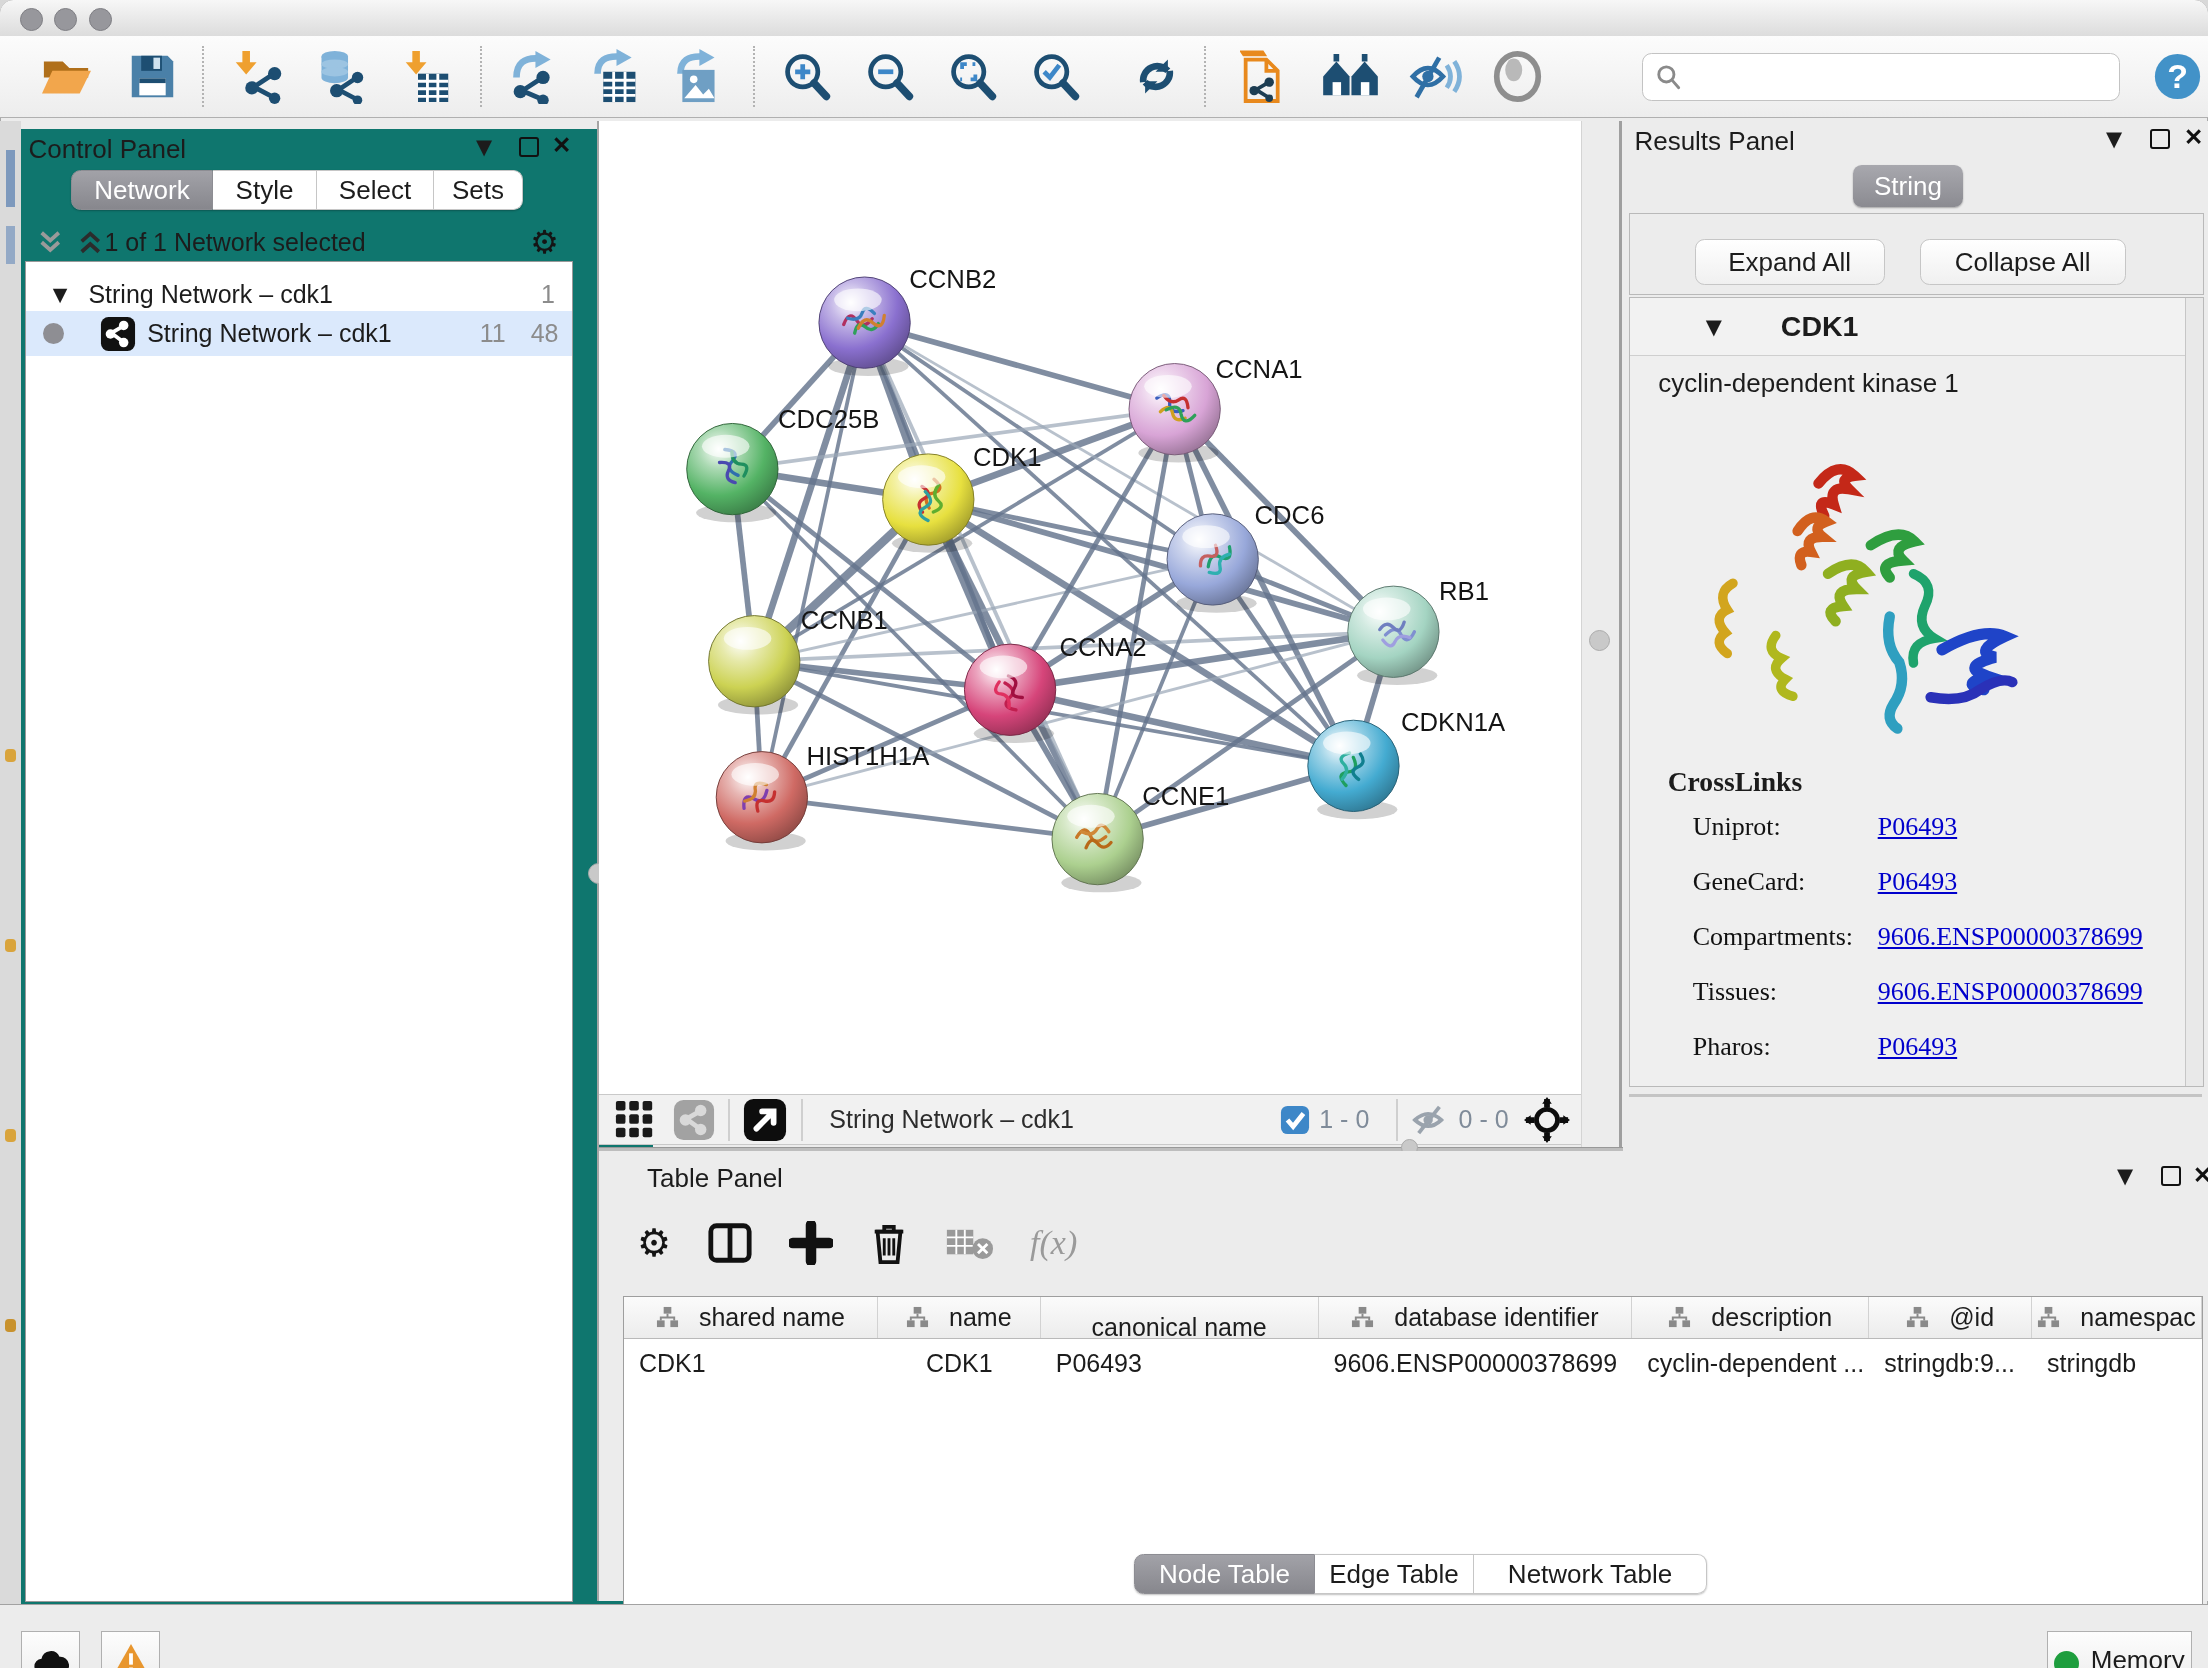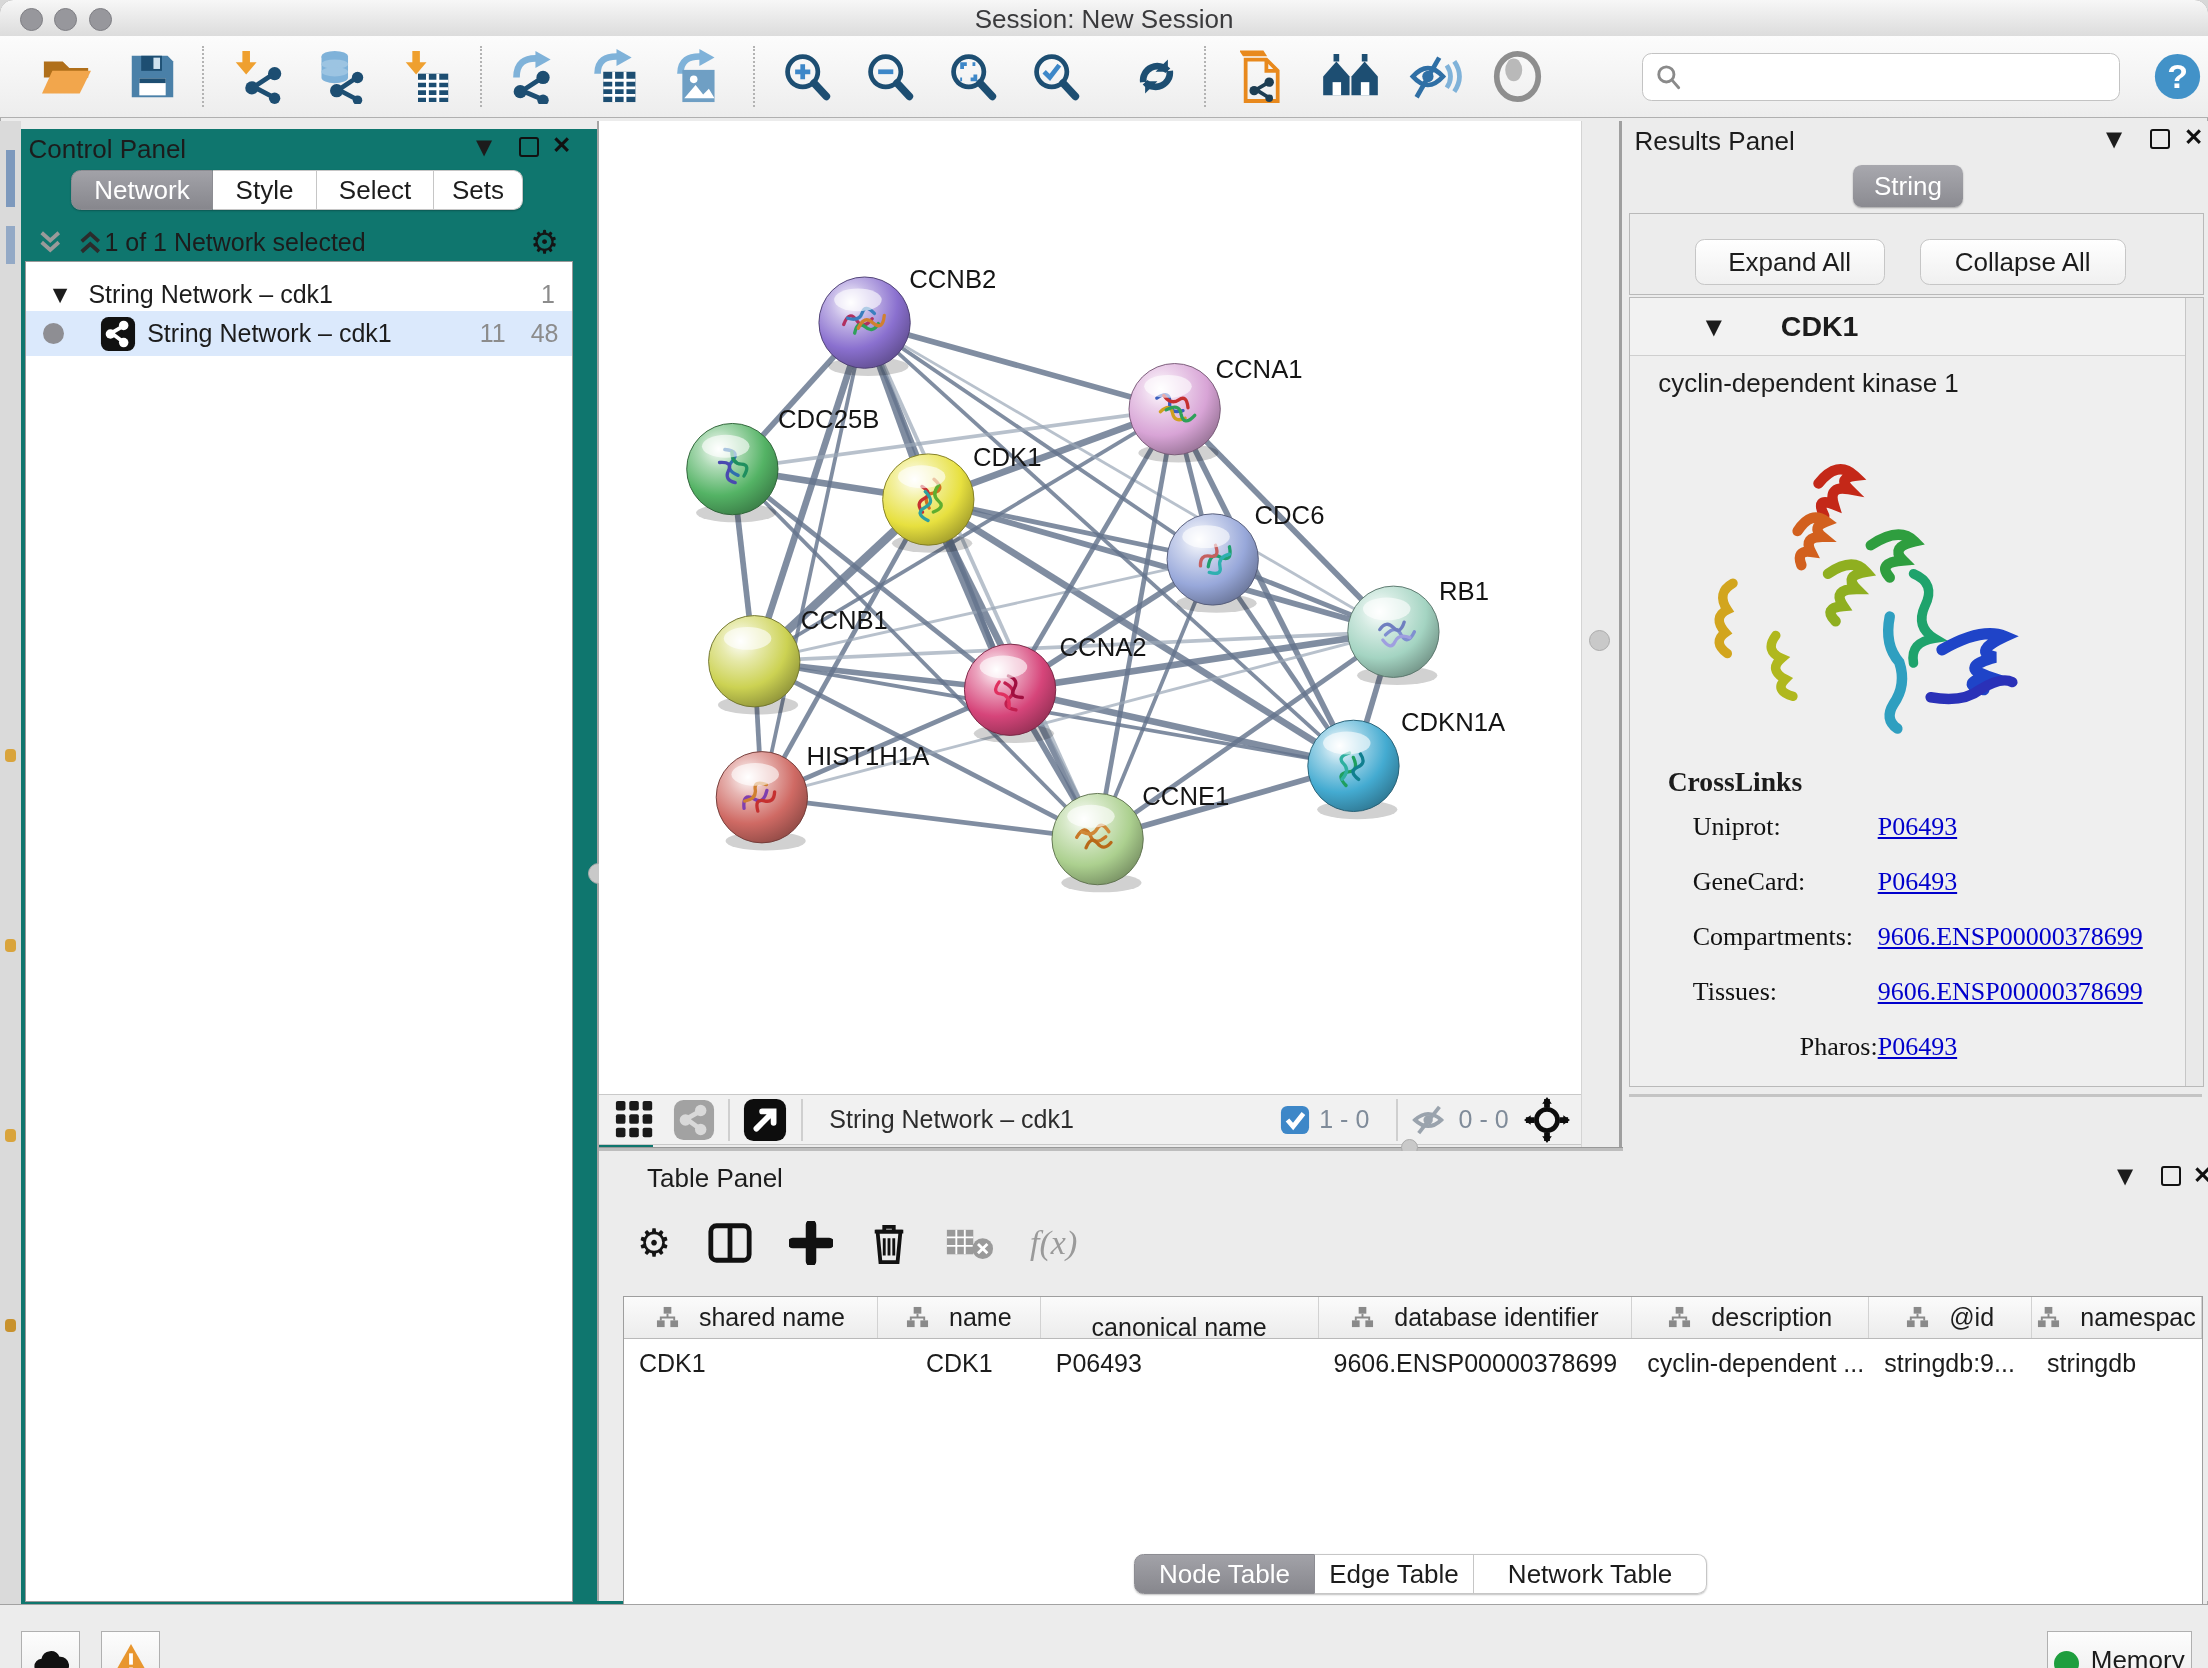--- a/index.html
+++ b/index.html
@@ -85,21 +85,20 @@
 </style>
 </head>
 <body>
 
 <div id="app">
 
   <div id="titlebar" class="abs">
     <span class="traffic" style="left:20px"></span>
     <span class="traffic" style="left:54px"></span>
     <span class="traffic" style="left:89px"></span>
-    <div id="win-title">Session: New Session</div>
   </div>
 
   <div id="toolbar" class="abs">
     <div class="tbtn" style="left:37px">
       <svg width="53" height="49" viewBox="0 0 56 52">
         <path d="M4 10 h20 l7 7 h20 v10 H4z" fill="#b06f1a"></path>
         <path d="M2 44 L13 20 h41 L42 44z" fill="#f2a64c"></path>
       </svg>
     </div>
     <div class="tbtn" style="left:123px">
@@ -649,21 +648,21 @@
             <span class="serif xlink">P06493</span>
           </div>
           <div style="display: flex; margin-bottom: 25px;">
             <span class="serif" style="width: 185px; font-size: 26px; color: rgb(17, 17, 17);">Compartments:</span>
             <span class="serif xlink">9606.ENSP00000378699</span>
           </div>
           <div style="display: flex; margin-bottom: 25px;">
             <span class="serif" style="width: 185px; font-size: 26px; color: rgb(17, 17, 17);">Tissues:</span>
             <span class="serif xlink">9606.ENSP00000378699</span>
           </div>
-          <div style="display: flex; margin-bottom: 26px; text-align: right;">
+          <div style="display: flex; margin-bottom: 26px;">
             <span class="serif" style="width: 185px; font-size: 26px; color: rgb(17, 17, 17);">Pharos:</span>
             <span class="serif xlink">P06493</span>
           </div>
         </div>
       <div id="rp-scroll"></div>
     </div>
     <div class="abs" style="left:5.7px;top:973px;width:573px;height:2.9px;background:#c4c4c4"></div>
   </div>
 
   <div id="table-panel" class="abs">

